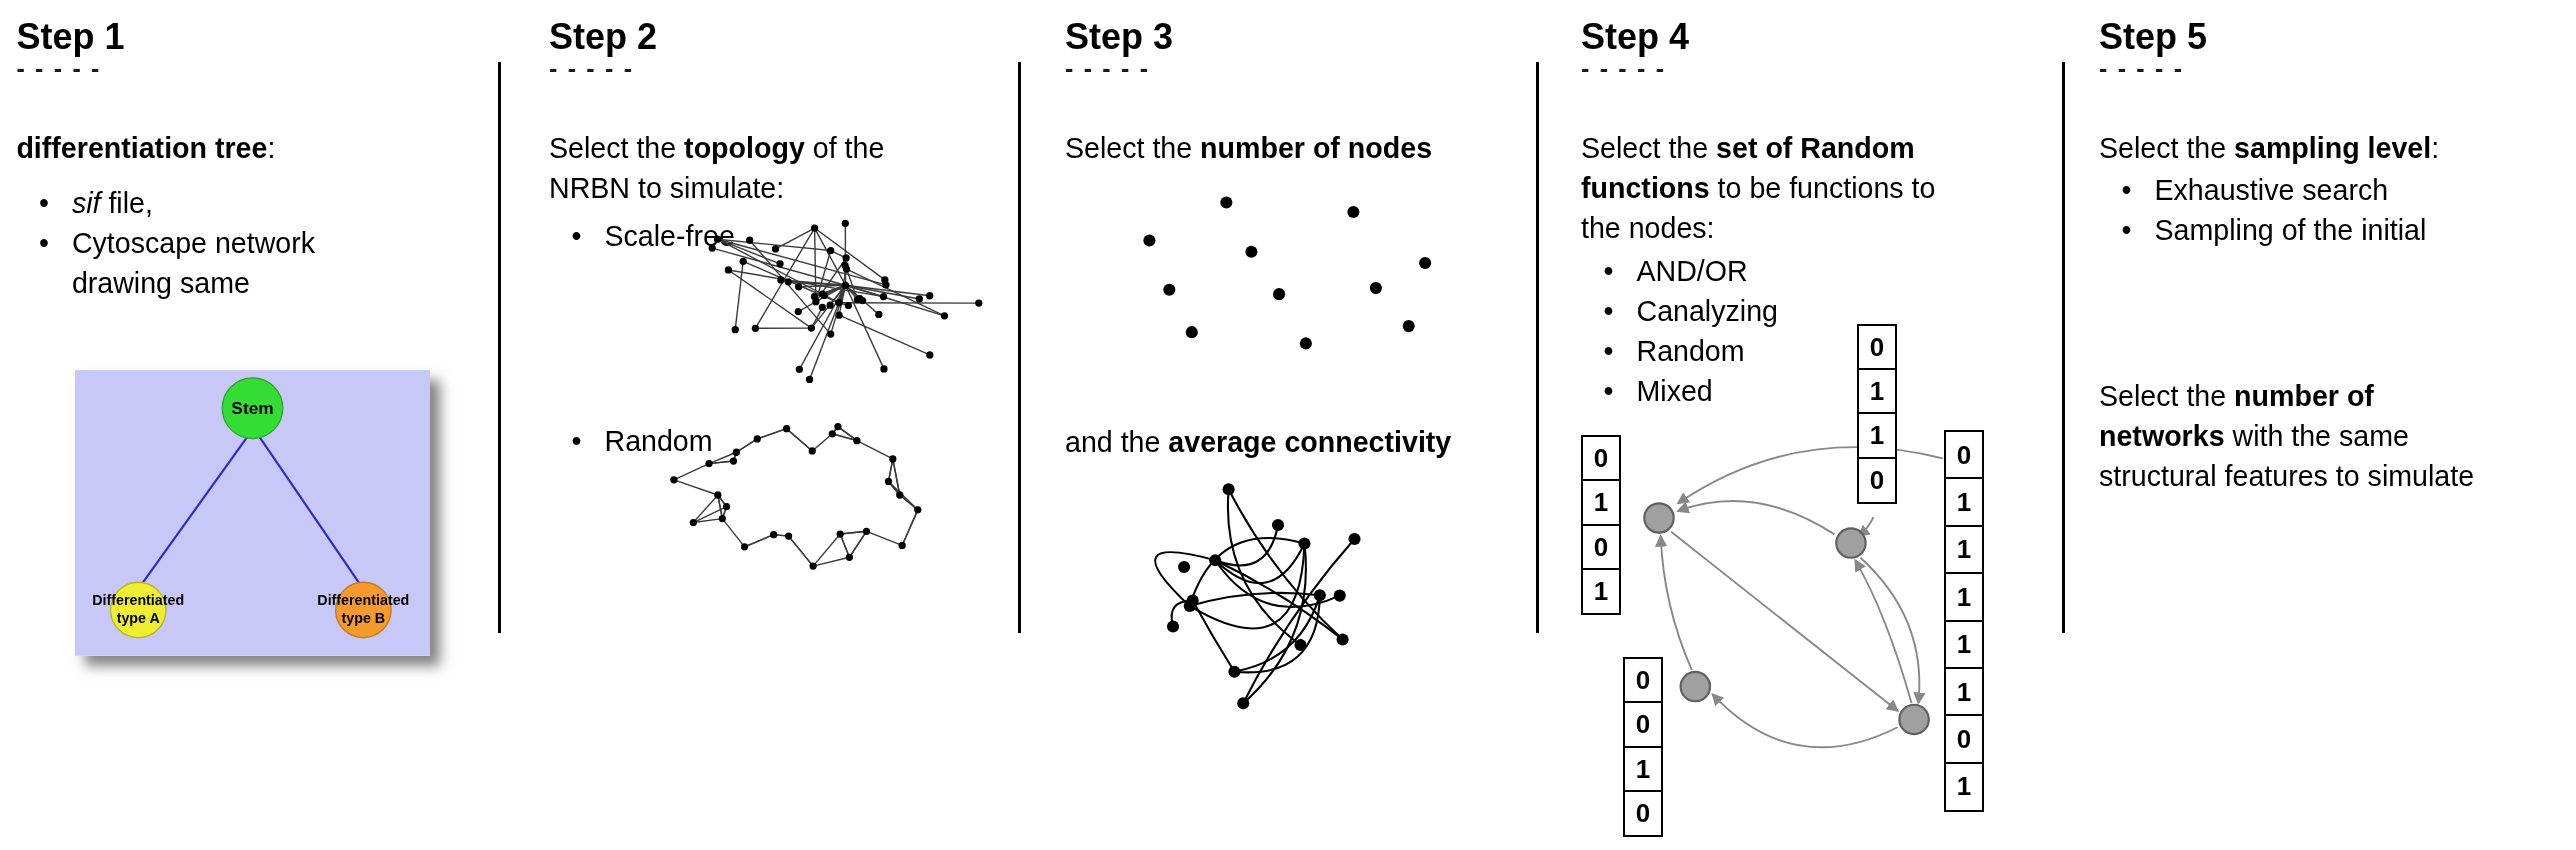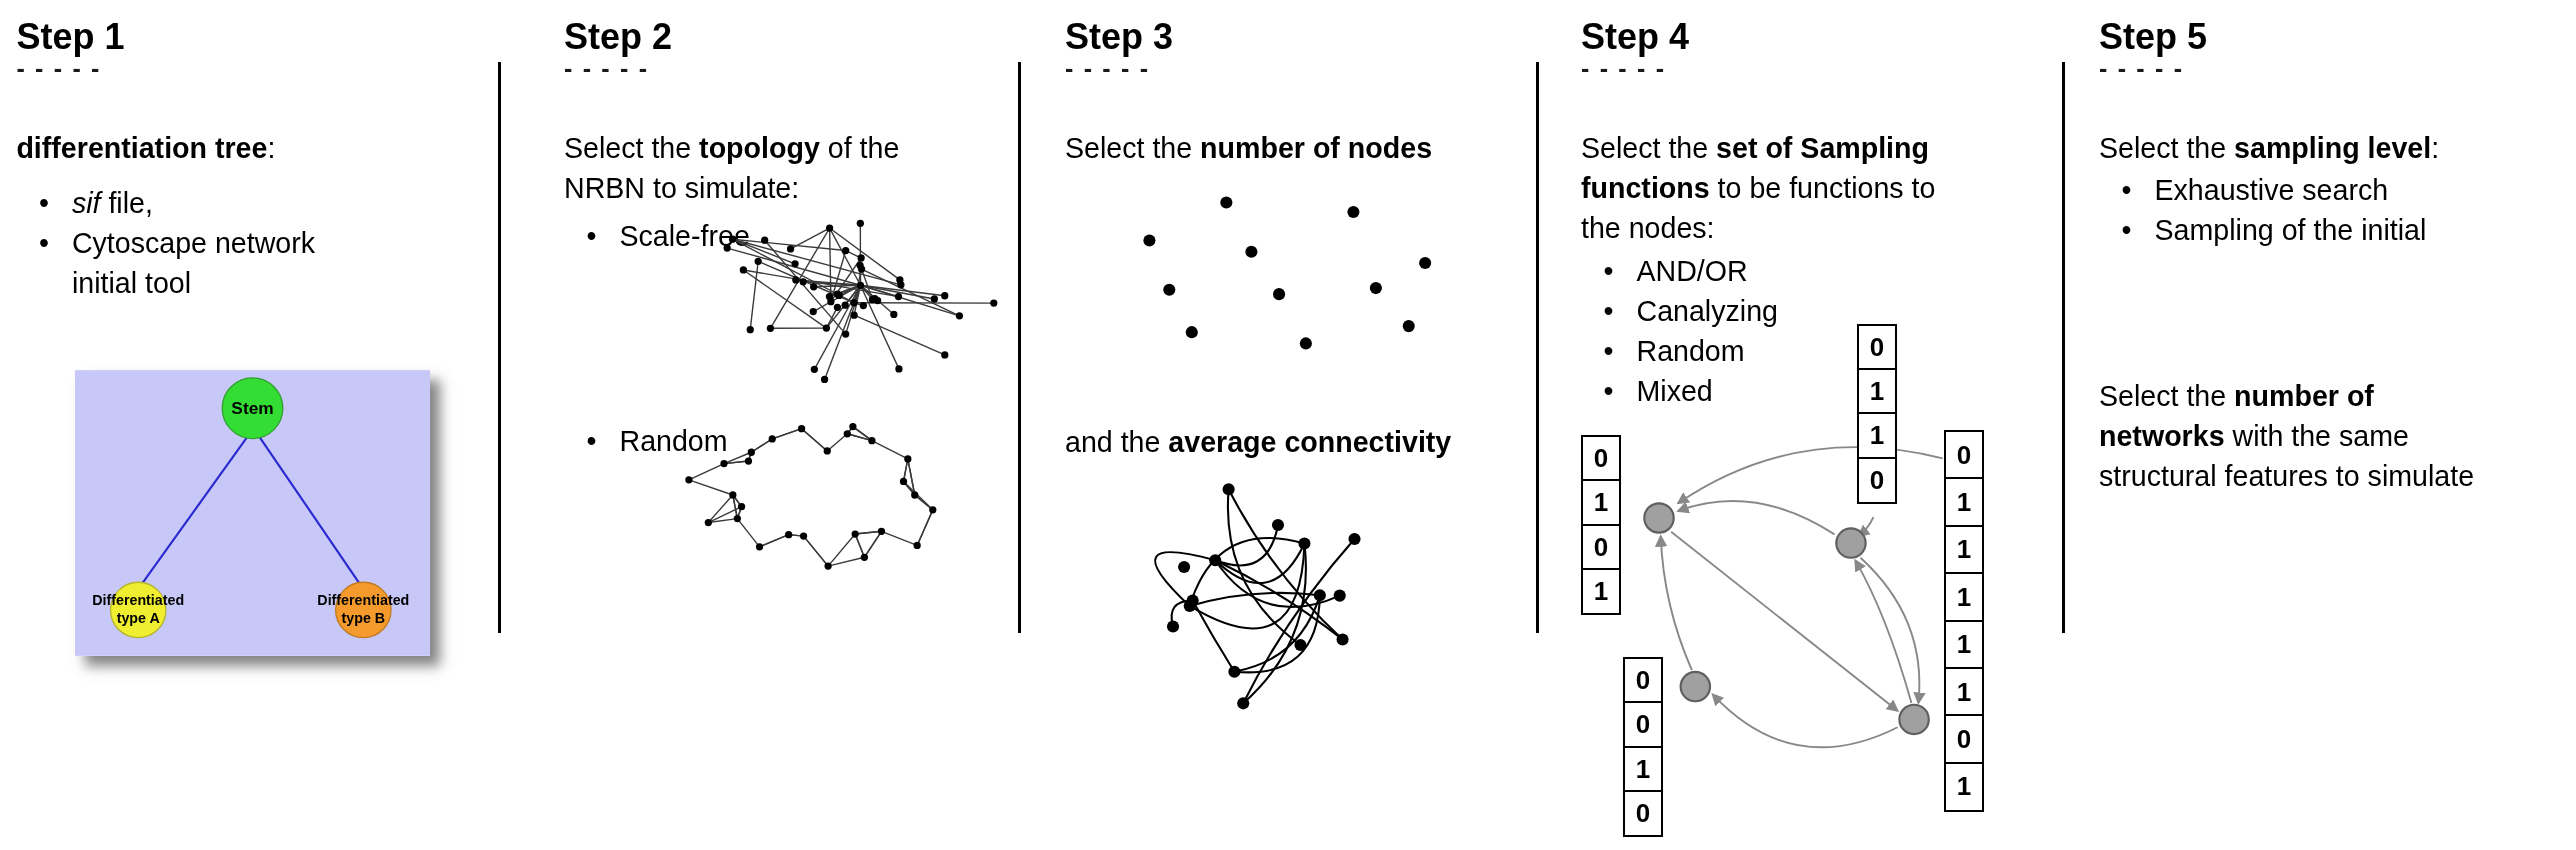--- a/index.html
+++ b/index.html
@@ -58,21 +58,21 @@
         <div class="bullet">
           <span class="marker">•</span>
           <div>
             <div class="tl"><i>sif</i><span> file,</span></div>
           </div>
         </div>
         <div class="bullet">
           <span class="marker">•</span>
           <div>
             <div class="tl"><span>Cytoscape network</span></div>
-            <div class="tl"><span>initial tool</span></div>
+            <div class="tl"><span>drawing same</span></div>
           </div>
         </div>
       </div>
 
     <div class="tree-box" style="left:75px;top:370px">
       <svg viewBox="0 0 410 330" width="355" height="286">
         <rect x="0" y="0" width="410" height="330" fill="#c8c8f8"></rect>
         <line x1="199" y1="77" x2="75" y2="250" stroke-width="2.5" stroke="#2a2ad0"></line>
         <line x1="213" y1="77" x2="331" y2="250" stroke-width="2.5" stroke="#2a2ad0"></line>
         <circle cx="205" cy="44" r="35" stroke="#2f9e2f" stroke-width="1.5" fill="#33dd33"></circle>
@@ -80,21 +80,21 @@
         <circle cx="73" cy="277" r="32" stroke="#b5b52a" stroke-width="1.5" fill="#f0ee30"></circle>
         <text x="73" y="271" text-anchor="middle" class="tree-label small">Differentiated</text>
         <text x="73" y="292" text-anchor="middle" class="tree-label small">type A</text>
         <circle cx="333" cy="277" r="32" stroke="#c07a1f" stroke-width="1.5" fill="#f59b2e"></circle>
         <text x="333" y="271" text-anchor="middle" class="tree-label small">Differentiated</text>
         <text x="333" y="292" text-anchor="middle" class="tree-label small">type B</text>
       </svg>
     </div>
   </section>
 
-  <section class="col" style="left:514px;width:451px">
+  <section class="col" style="left:499px;width:451px">
     <h2 class="step-title" style="left:50px">Step 2</h2>
     <div class="dashes" style="left:50px">- - - - -</div>
     <div class="rich" style="left:50px;top:128px">
         <div class="tl"><span>Select the </span><b>topology</b><span> of the</span></div>
         <div class="tl"><span>NRBN to simulate:</span></div>
       </div>
     <div class="bullets" style="left:50px;top:216px">
         <div class="bullet">
           <span class="marker">•</span>
           <div>
@@ -350,21 +350,21 @@
         <circle cx="216.8" cy="99.6" r="7" fill="#000"></circle>
         <circle cx="274.7" cy="94.4" r="7" fill="#000"></circle>
         <circle cx="234.6" cy="159.6" r="7" fill="#000"></circle>
       </svg>
   </section>
 
   <section class="col" style="left:1538px;width:524px">
     <h2 class="step-title" style="left:43px">Step 4</h2>
     <div class="dashes" style="left:43px">- - - - -</div>
     <div class="rich" style="left:43px;top:128px">
-        <div class="tl"><span>Select the </span><b>set of Sampling</b></div>
+        <div class="tl"><span>Select the </span><b>set of Random</b></div>
         <div class="tl"><b>functions</b><span> to be functions to</span></div>
         <div class="tl"><span>the nodes:</span></div>
       </div>
     <div class="bullets" style="left:43px;top:251px">
         <div class="bullet">
           <span class="marker">•</span>
           <div>
             <div class="tl"><span>AND/OR</span></div>
           </div>
         </div>

